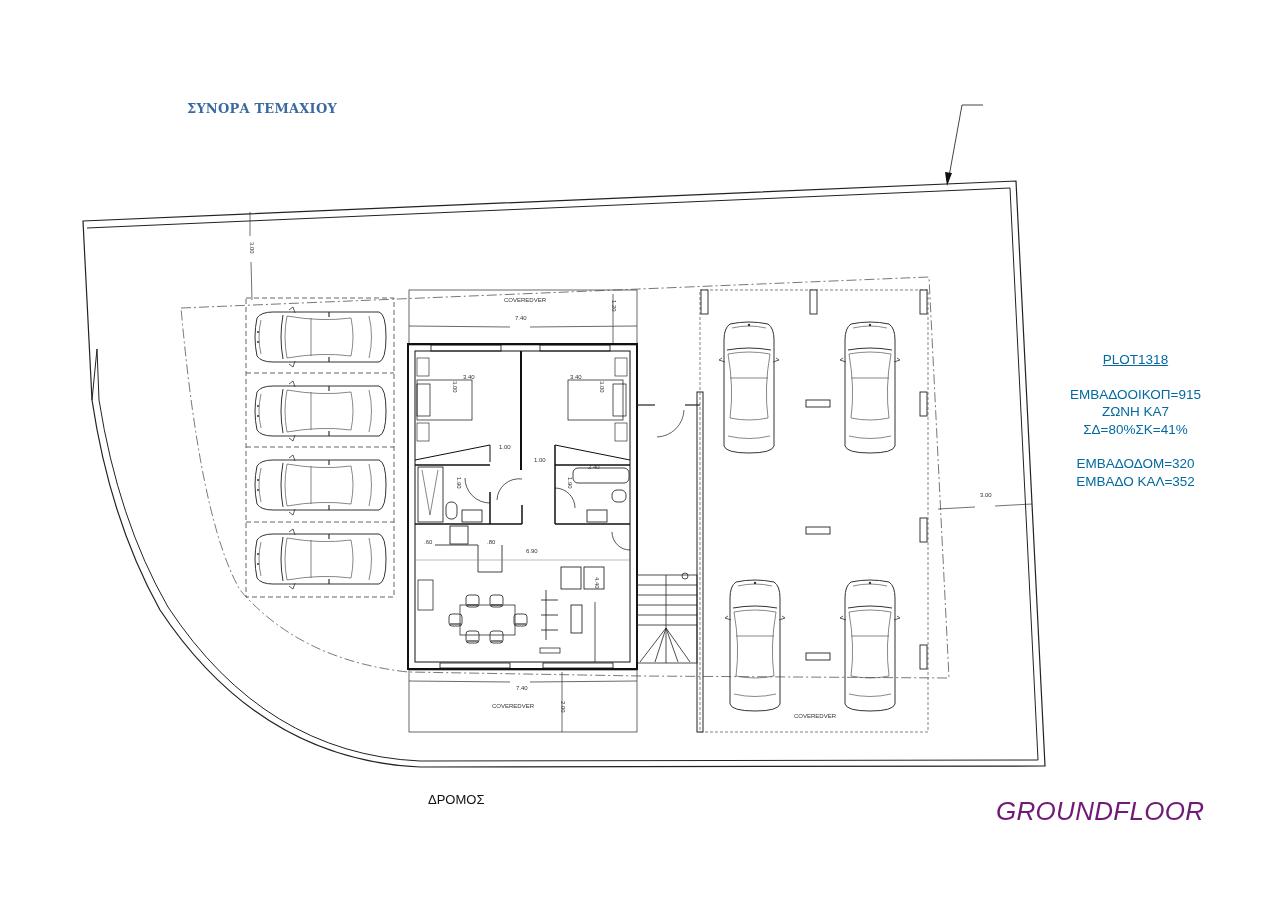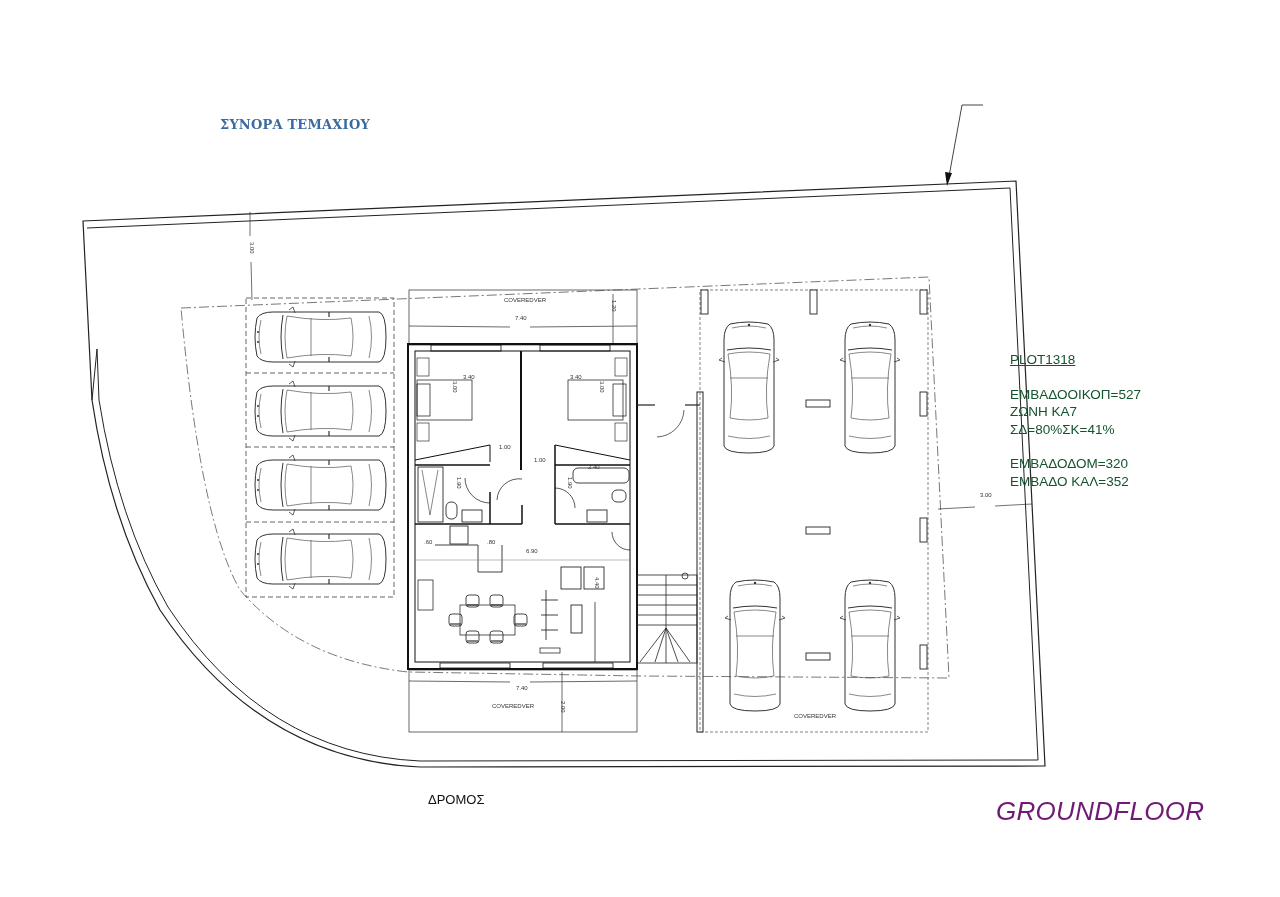--- a/index.html
+++ b/index.html
@@ -1,20 +1,20 @@
 <!DOCTYPE html>
 <html><head>
   <meta charset="utf-8">
   <style>
     html, body { margin: 0; padding: 0; background: #ffffff; }
     body { width: 1280px; height: 897px; position: relative; overflow: hidden; font-family: "Liberation Sans", sans-serif; }
     #plan { position: absolute; left: 0; top: 0; width: 1280px; height: 897px; }
     .lbl { position: absolute; white-space: nowrap; color: #111; }
-    .boundary-title { left: 187px; top: 117px; font-family: "DejaVu Serif", "Liberation Serif", serif; font-weight: bold; font-size: 13px; color: #3b6aa0; letter-spacing: 0.2px; margin-left: 33px; }
-    .info { left: 1010px; top: 351px; font-size: 13.5px; line-height: 17.5px; color: #14532d; }
+    .boundary-title { left: 187px; top: 101px; font-family: "DejaVu Serif", "Liberation Serif", serif; font-weight: bold; font-size: 13px; color: #3b6aa0; letter-spacing: 0.2px; }
+    .info { left: 1070px; top: 351px; font-size: 13.5px; line-height: 17.5px; color: #0369a1; text-align: center; }
     .info .plot { text-decoration: underline; display: block; margin-bottom: 17px; }
     .info .gap { display: block; height: 17px; }
     .road { left: 428px; top: 792px; font-size: 13px; }
     .ground { left: 996px; top: 796px; font-size: 26px; color: #701a75; letter-spacing: 0.3px; font-style: italic; }
     .dim { font-size: 6px; color: #333; }
     .cover { font-size: 6px; color: #333; }
     .vtext { transform: rotate(90deg); transform-origin: left top; }
   </style>
 </head>
 <body>
@@ -219,21 +219,21 @@
   <g stroke="#333" stroke-width="0.7" fill="none">
     <line x1="938" y1="509" x2="975" y2="507"></line>
     <line x1="995" y1="506" x2="1032" y2="504"></line>
   </g>
 </svg>
 
 <div class="lbl boundary-title">ΣΥΝΟΡΑ ΤΕΜΑΧΙΟΥ</div>
 
 <div class="lbl info">
   <span class="plot">PLOT1318</span>
-  <span style="display:block">ΕΜΒΑΔΟΟΙΚΟΠ=527</span>
+  <span style="display:block">ΕΜΒΑΔΟΟΙΚΟΠ=915</span>
   <span style="display:block">ΖΩΝΗ ΚΑ7</span>
   <span style="display:block">ΣΔ=80%ΣΚ=41%</span>
   <span class="gap"></span>
   <span style="display:block">ΕΜΒΑΔΟΔΟΜ=320</span>
   <span style="display:block">ΕΜΒΑΔΟ ΚΑΛ=352</span>
 </div>
 
 <div class="lbl road">ΔΡΟΜΟΣ</div>
 <div class="lbl ground">GROUNDFLOOR</div>
 

